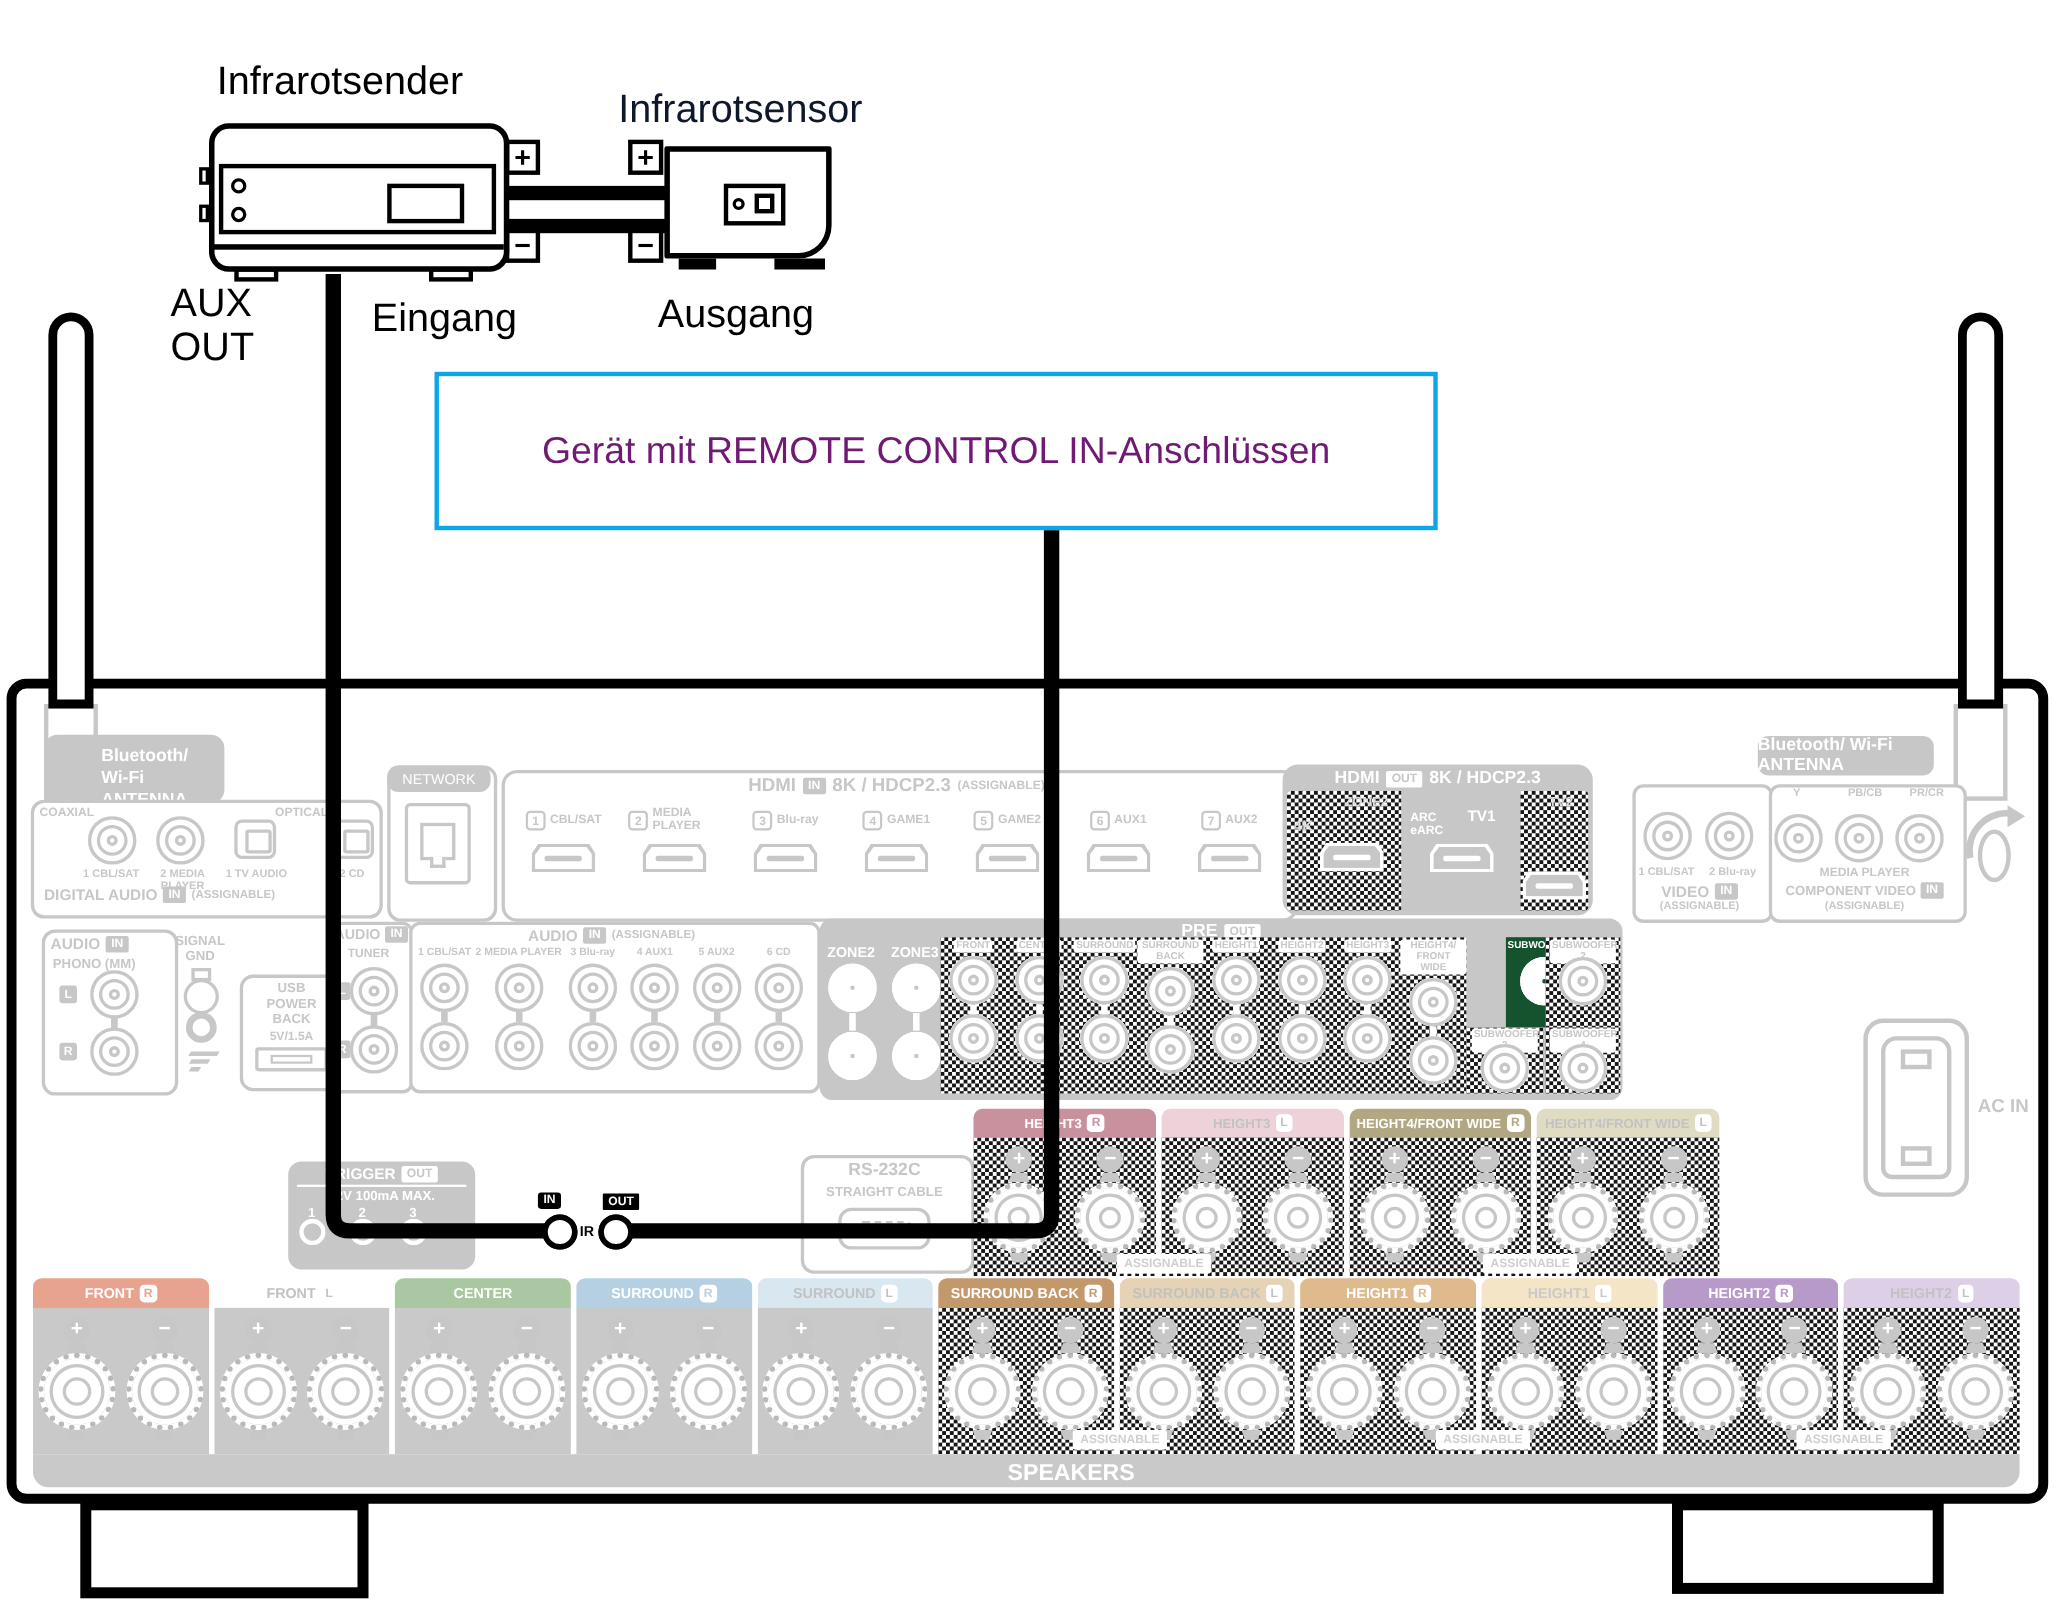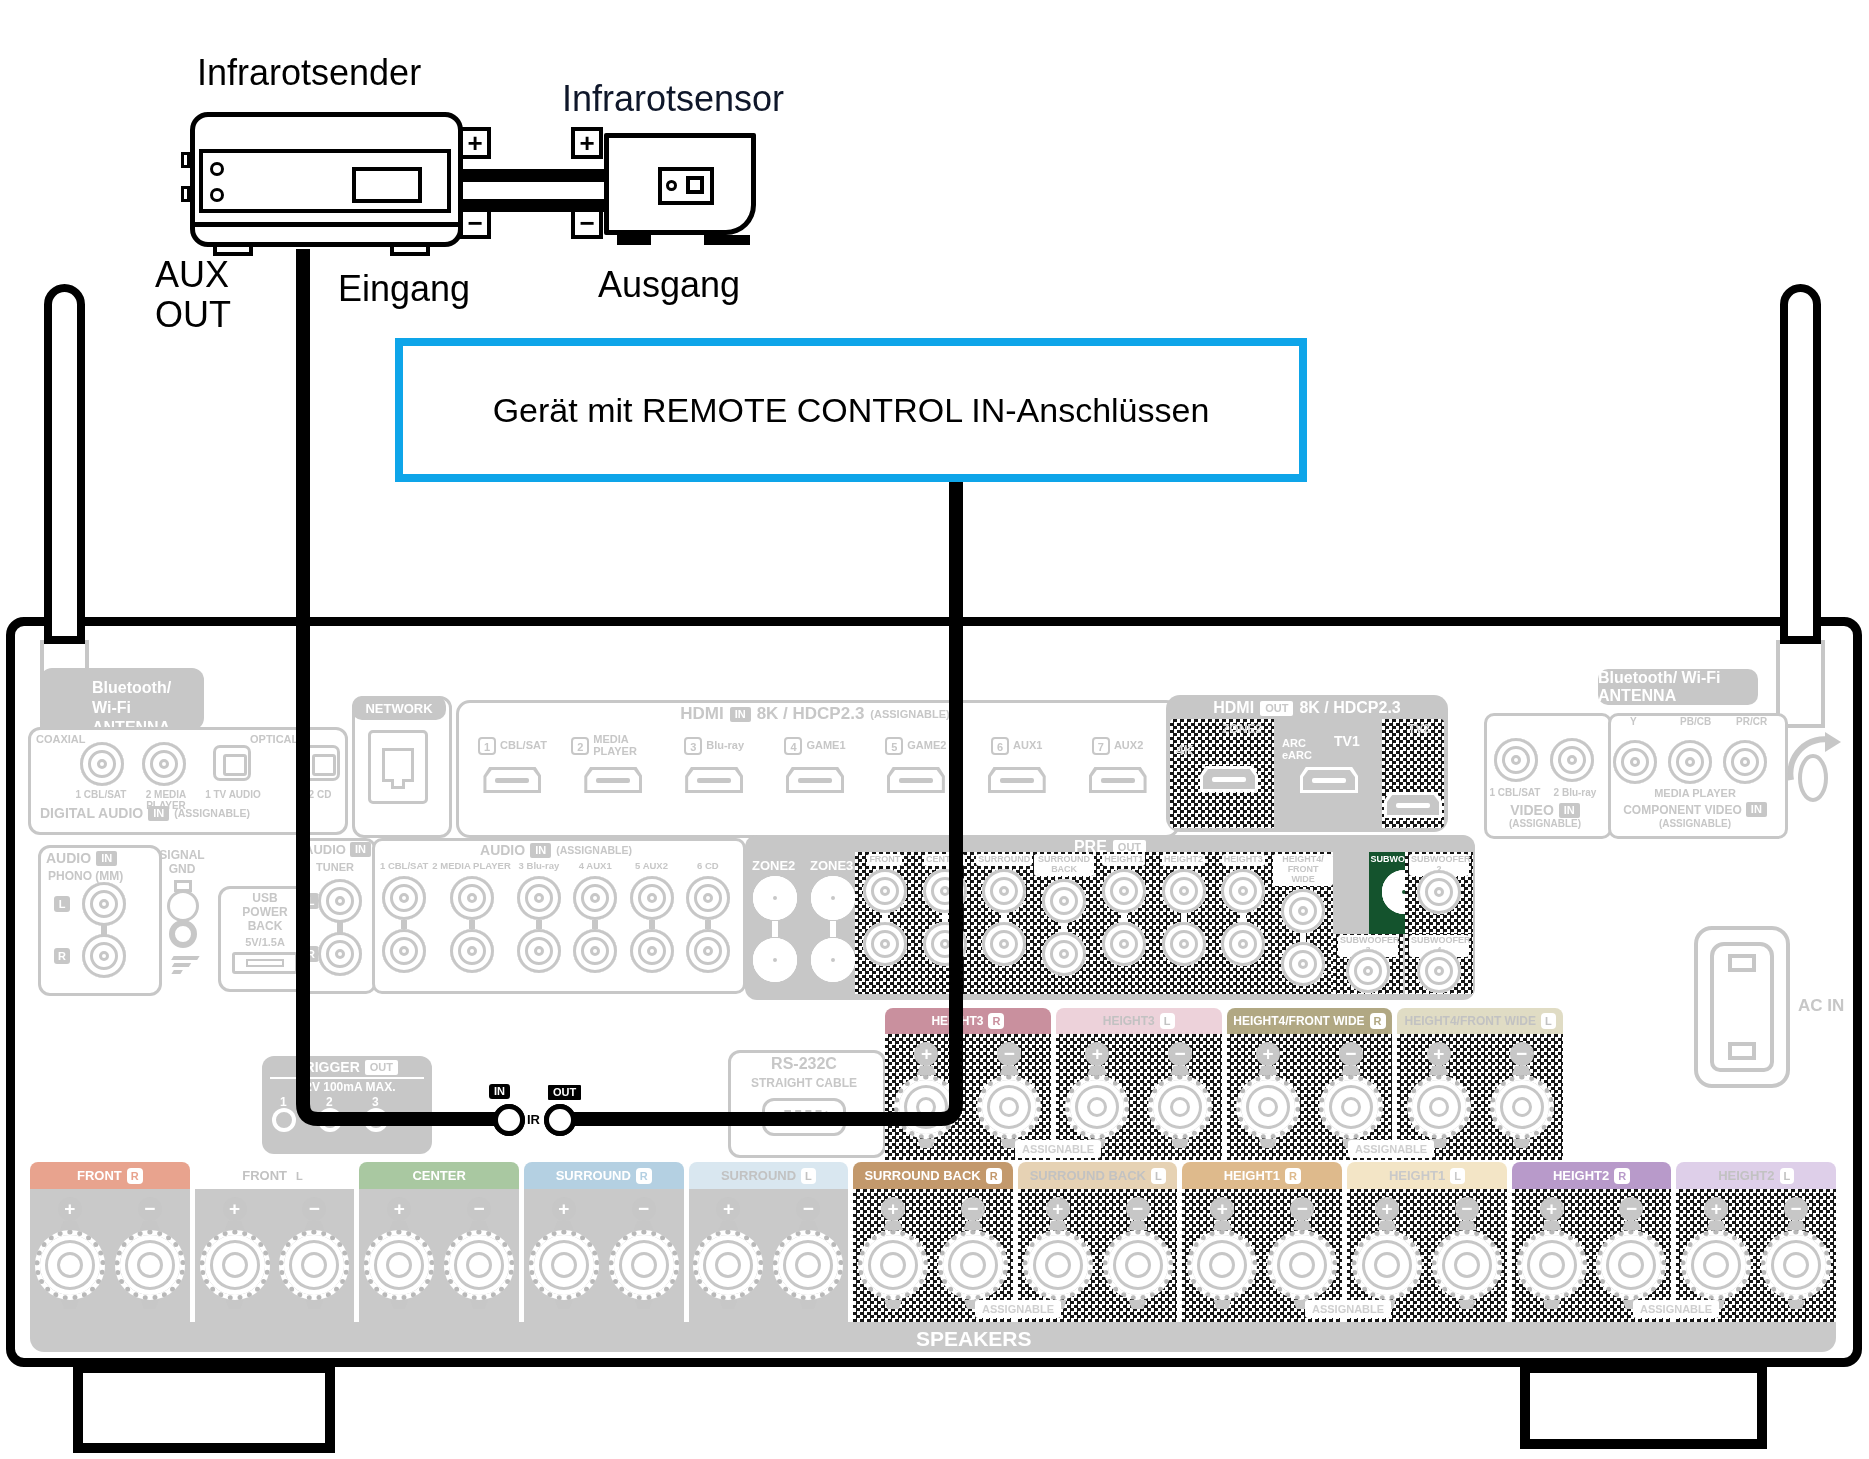--- a/index.html
+++ b/index.html
@@ -117,21 +117,21 @@
   <div class="abs" style="left:456px;top:169px;width:150px;height:13px;background:#000;z-index:4;"></div>
   <div class="abs" style="left:456px;top:199px;width:150px;height:13px;background:#000;z-index:4;"></div>
 
   <div class="abs" style="left:155px;top:255px;font-size:36px;color:#000;line-height:40px;">
     <div>AUX</div>
     <div>OUT</div>
   </div>
   <div class="abs" style="left:338px;top:268px;font-size:36px;color:#000;">Eingang</div>
   <div class="abs" style="left:598px;top:264px;font-size:36px;color:#000;">Ausgang</div>
 
-  <div class="abs ctr" style="left:395px;top:338px;width:912px;height:144px;border:8px solid #0ea5e9;background:#fff;font-size:34px;color:#000000;box-sizing:border-box;z-index:5;">Gerät mit REMOTE CONTROL IN-Anschlüssen</div>
+  <div class="abs ctr" style="left:395px;top:338px;width:912px;height:144px;border:4px solid #0ea5e9;background:#fff;font-size:34px;color:#701a75;box-sizing:border-box;z-index:5;">Gerät mit REMOTE CONTROL IN-Anschlüssen</div>
 
   <div class="abs" style="left:73px;top:1363px;width:262px;height:90px;border:10px solid #000;background:#fff;box-sizing:border-box;z-index:0;"></div>
   <div class="abs" style="left:1520px;top:1363px;width:247px;height:86px;border:10px solid #000;background:#fff;box-sizing:border-box;z-index:0;"></div>
   <div class="abs" style="left:6px;top:617px;width:1856px;height:750px;border:9px solid #000;border-radius:18px;background:#fff;box-sizing:border-box;z-index:1;"></div>
 
   <div class="abs" style="left:40px;top:640px;width:49px;height:88px;border:4px solid #c7c7c7;background:#fff;box-sizing:border-box;z-index:2;"></div>
   <div class="abs" style="left:1776px;top:640px;width:49px;height:88px;border:4px solid #c7c7c7;background:#fff;box-sizing:border-box;z-index:2;"></div>
   <div class="abs" style="left:44px;top:284px;width:41px;height:360px;border:8px solid #000;border-radius:24px 24px 0 0;background:#fff;box-sizing:border-box;z-index:4;"></div>
   <div class="abs" style="left:1780px;top:284px;width:41px;height:360px;border:8px solid #000;border-radius:24px 24px 0 0;background:#fff;box-sizing:border-box;z-index:4;"></div>
   <svg class="abs" style="left:1783px;top:718px;z-index:3;" width="64" height="86">
@@ -160,21 +160,21 @@
   <div class="blk b" style="left:126px;top:789px;width:80px;font-size:10px;text-align:center;z-index:2;">2 MEDIA PLAYER</div>
   <div class="blk b" style="left:202px;top:789px;width:62px;font-size:10px;text-align:center;z-index:2;">1 TV AUDIO</div>
   <div class="blk b" style="left:298px;top:789px;width:44px;font-size:10px;text-align:center;z-index:2;">2 CD</div>
   <div class="blk" style="left:40px;top:805px;font-size:14px;font-weight:bold;z-index:2;display:flex;align-items:center;gap:5px;">
     <span>DIGITAL AUDIO</span>
     <span class="bdg">IN</span>
     <span style="font-size:10.5px;">(ASSIGNABLE)</span>
   </div>
 
   <div class="blk ol" style="left:352px;top:696px;width:94px;height:136px;z-index:2;"></div>
-  <div class="blk fillg ctr" style="left:352px;top:696px;width:94px;height:24px;border-radius:10px;font-size:13px;font-weight:bold;z-index:2;">NETWORK</div>
+  <div class="blk fillg ctr" style="left:352px;top:696px;width:94px;height:24px;border-radius:10px;font-size:13px;font-weight:normal;z-index:2;">NETWORK</div>
   <div class="abs" style="left:368px;top:730px;width:60px;height:74px;border:3px solid #c7c7c7;border-radius:5px;box-sizing:border-box;z-index:2;"></div>
   <div class="abs" style="left:382px;top:748px;width:32px;height:34px;border:3px solid #c7c7c7;box-sizing:border-box;z-index:2;"></div>
   <div class="abs" style="left:391px;top:779px;width:14px;height:10px;border:3px solid #c7c7c7;border-top:none;box-sizing:border-box;background:#fff;z-index:2;"></div>
 
   <div class="blk ol" style="left:456px;top:700px;width:718px;height:132px;border-radius:14px;z-index:2;"></div>
   <div class="blk" style="left:456px;top:704px;width:718px;display:flex;justify-content:center;align-items:center;gap:6px;font-weight:bold;font-size:17px;z-index:2;">
     <span>HDMI</span>
     <span class="bdg">IN</span>
     <span>8K / HDCP2.3</span>
     <span style="font-size:11px;font-weight:bold;">(ASSIGNABLE)</span>

